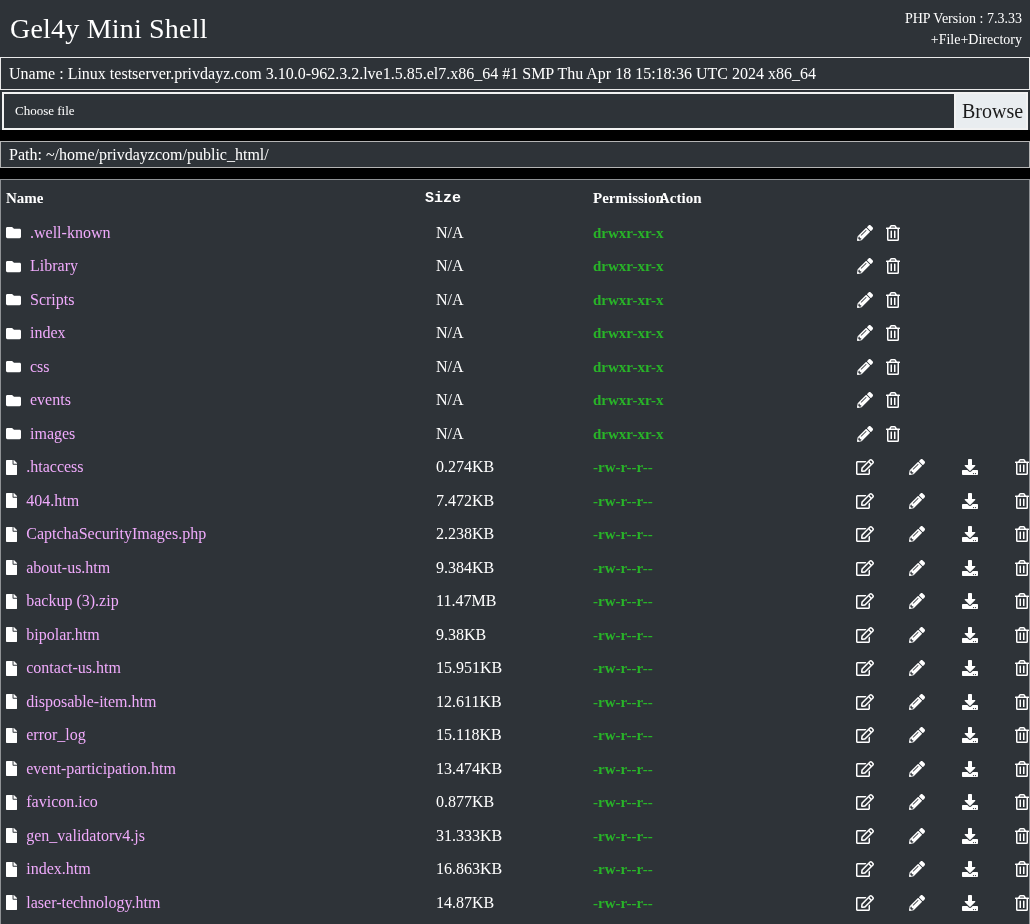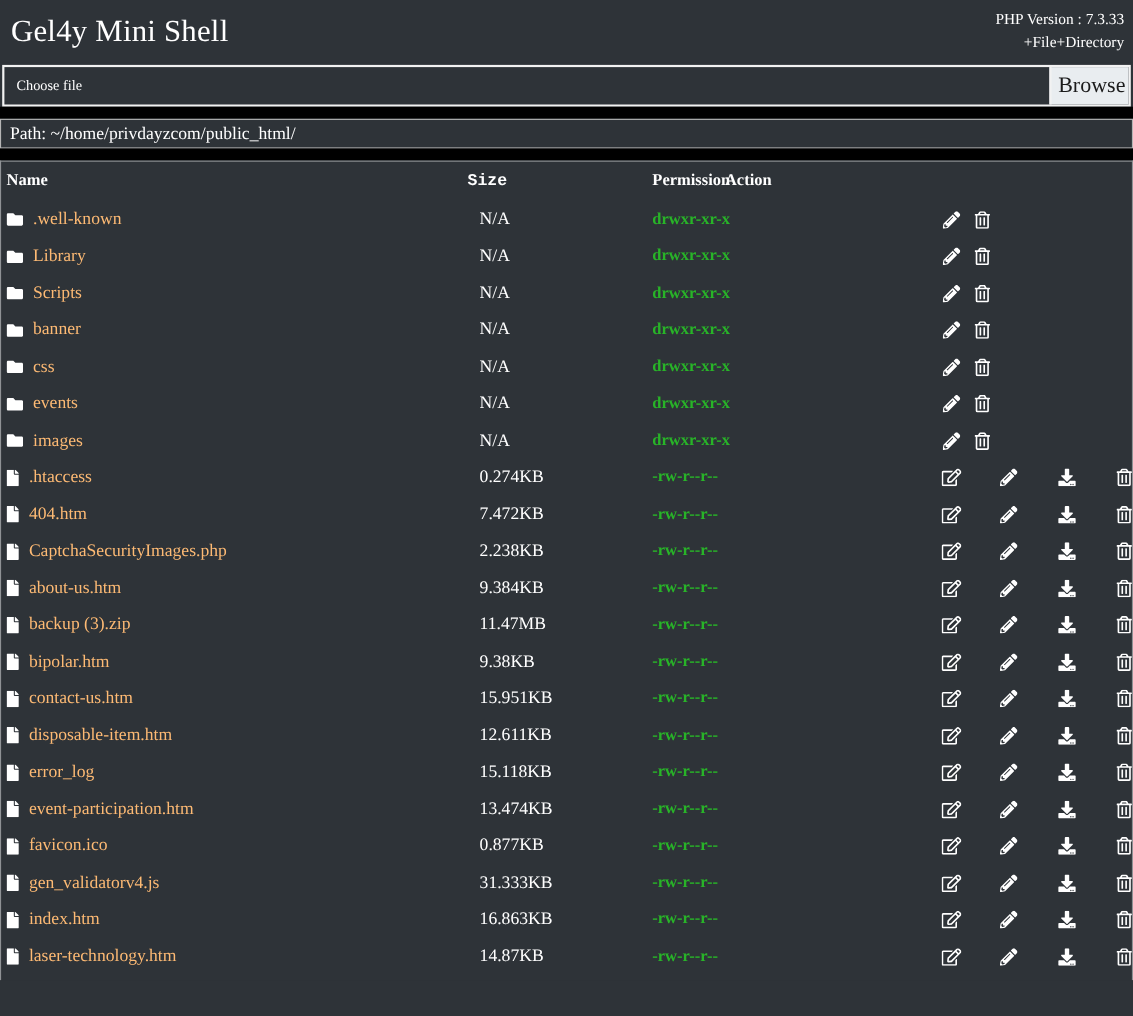--- a/index.html
+++ b/index.html
@@ -55,21 +55,21 @@
   .thead span{position:absolute;top:50%;transform:translateY(-50%);white-space:nowrap;}
   .h-name{left:5px;}
   .h-size{left:424px;font-family:Liberation Mono, monospace;}
   .h-perm{left:592px;}
   .h-action{left:658px;}
   .trow{position:relative;height:33.5px;}
   .c-name{
     position:absolute;left:5px;top:50%;transform:translateY(-50%);
     display:flex;align-items:center;gap:9px;font-size:16px;white-space:nowrap;
   }
-  .c-name a{color:#fdba74;text-decoration:none;}
+  .c-name a{color:#f0abfc;text-decoration:none;}
   .type-icon{display:flex;align-items:center;}
   .type-icon svg{height:15px;fill:#fff;display:block;}
   .c-size{position:absolute;left:435px;top:50%;transform:translateY(-50%);font-size:16px;}
   .c-perm{
     position:absolute;left:592px;top:50%;transform:translateY(-50%);
     font-size:15px;font-weight:bold;color:var(--green);white-space:nowrap;
   }
   .c-actions{position:absolute;top:50%;transform:translateY(-50%);display:flex;align-items:center;}
   .acts-dir{left:856px;gap:13px;}
   .acts-file{left:855px;}
@@ -83,20 +83,23 @@
 <div class="page">
 
   <header class="hdr">
     <div class="hdr-title">Gel4y Mini Shell</div>
     <div class="hdr-right">
       <div>PHP Version : 7.3.33</div>
       <div><a href="#">+File</a><a href="#">+Directory</a></div>
     </div>
   </header>
 
+  <div class="uname-box">
+    <span>Uname : Linux testserver.privdayz.com 3.10.0-962.3.2.lve1.5.85.el7.x86_64 #1 SMP Thu Apr 18 15:18:36 UTC 2024 x86_64</span>
+  </div>
 
   <form class="upload-box">
     <div class="choose-area">
       <span>Choose file</span>
     </div>
     <button type="button" class="browse-btn">Browse</button>
   </form>
 
   <div class="band"></div>
 
@@ -201,21 +204,21 @@
           </span>
   </div>
 
   <div class="trow">
     <span class="c-name">
       <span class="type-icon">
               <svg viewBox="0 0 512 512">
                 <path d="M464 128H272l-64-64H48C21.5 64 0 85.5 0 112v288c0 26.5 21.5 48 48 48h416c26.5 0 48-21.5 48-48V176c0-26.5-21.5-48-48-48z"></path>
               </svg>
             </span>
-      <a href="#" class="fname">banner</a>
+      <a href="#" class="fname">index</a>
     </span>
     <span class="c-size">N/A</span>
     <span class="c-perm">drwxr-xr-x</span>
     <span class="c-actions acts-dir">
             <a href="#" class="act">
               <span>
                 <svg viewBox="0 0 512 512">
                   <path d="M497.9 142.1l-46.1 46.1c-4.7 4.7-12.3 4.7-17 0l-111-111c-4.7-4.7-4.7-12.3 0-17l46.1-46.1c18.7-18.7 49.1-18.7 67.9 0l60.1 60.1c18.8 18.7 18.8 49.1 0 67.9zM284.2 99.8L21.6 362.4.4 483.9c-2.9 16.4 11.4 30.6 27.8 27.8l121.5-21.3 262.6-262.6c4.7-4.7 4.7-12.3 0-17l-111-111c-4.8-4.7-12.4-4.7-17.1 0zM124.1 339.9c-5.5-5.5-5.5-14.3 0-19.8l154-154c5.5-5.5 14.3-5.5 19.8 0s5.5 14.3 0 19.8l-154 154c-5.5 5.5-14.3 5.5-19.8 0zM88 424h48v36.3l-64.5 11.3-31.1-31.1L51.7 376H88v48z"></path>
                 </svg>
               </span>

